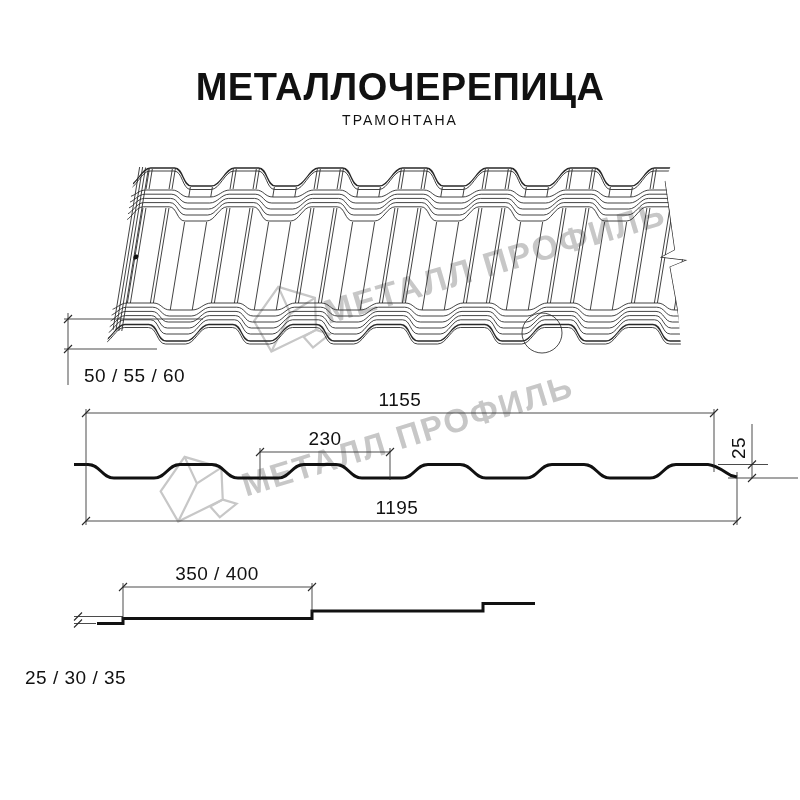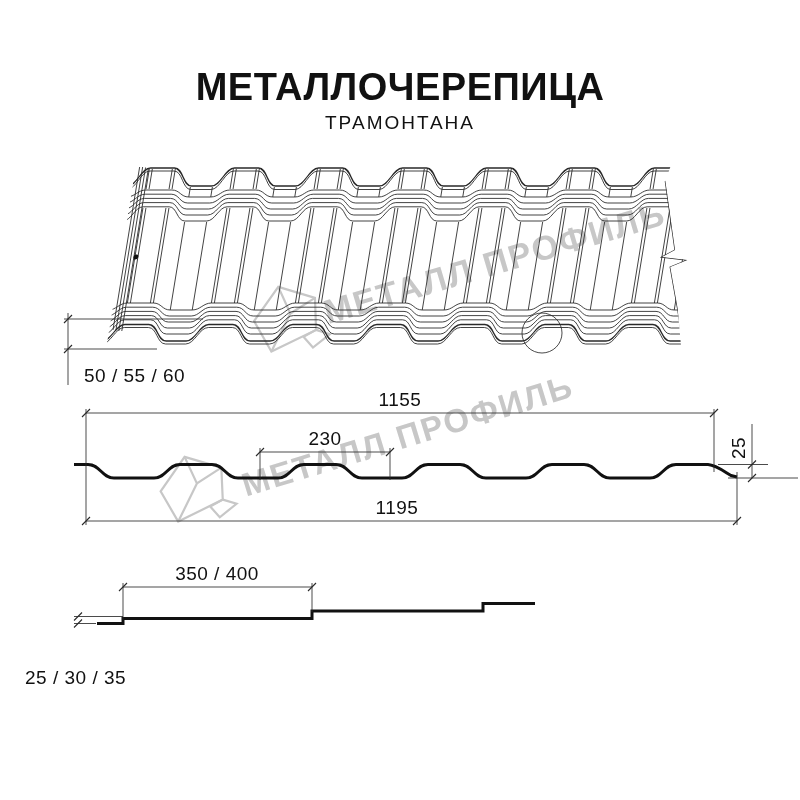--- a/index.html
+++ b/index.html
@@ -2,21 +2,21 @@
 <html><head>
 <meta charset="utf-8">
 <style>
   :root{ --line:#2a2a2a; --ink:#111111; --wm:#c7c7c7; --bg:#ffffff; }
   html,body{margin:0;padding:0;background:#fff;}
   .page{position:relative;width:800px;height:800px;background:var(--bg);overflow:hidden;
         font-family:"Liberation Sans",sans-serif;}
   .title{position:absolute;left:0;top:66px;width:800px;text-align:center;
          font-size:38px;font-weight:800;letter-spacing:.5px;color:var(--ink);}
   .subtitle{position:absolute;left:0;top:112px;width:800px;text-align:center;
-         font-size:19px;font-weight:500;letter-spacing:2px;color:var(--ink);}
+         font-size:14px;font-weight:500;letter-spacing:2px;color:var(--ink);}
   svg{position:absolute;left:0;top:0;}
   .thin{stroke:var(--line);stroke-width:.85;fill:none;}
   .mid{stroke:var(--line);stroke-width:1.3;fill:none;}
   .heavy{stroke:var(--ink);stroke-width:3;fill:none;stroke-linejoin:miter;}
   .tick{stroke:var(--line);stroke-width:1.1;fill:none;}
   .dim{font-family:"Liberation Sans",sans-serif;font-size:19px;fill:var(--ink);letter-spacing:.5px;}
   .mid-anchor{text-anchor:middle;}
   .wm-text{font-family:"Liberation Sans",sans-serif;font-weight:bold;fill:var(--wm);letter-spacing:2px;}
   .wm-logo{stroke:var(--wm);stroke-width:2.2;fill:none;}
 </style>

